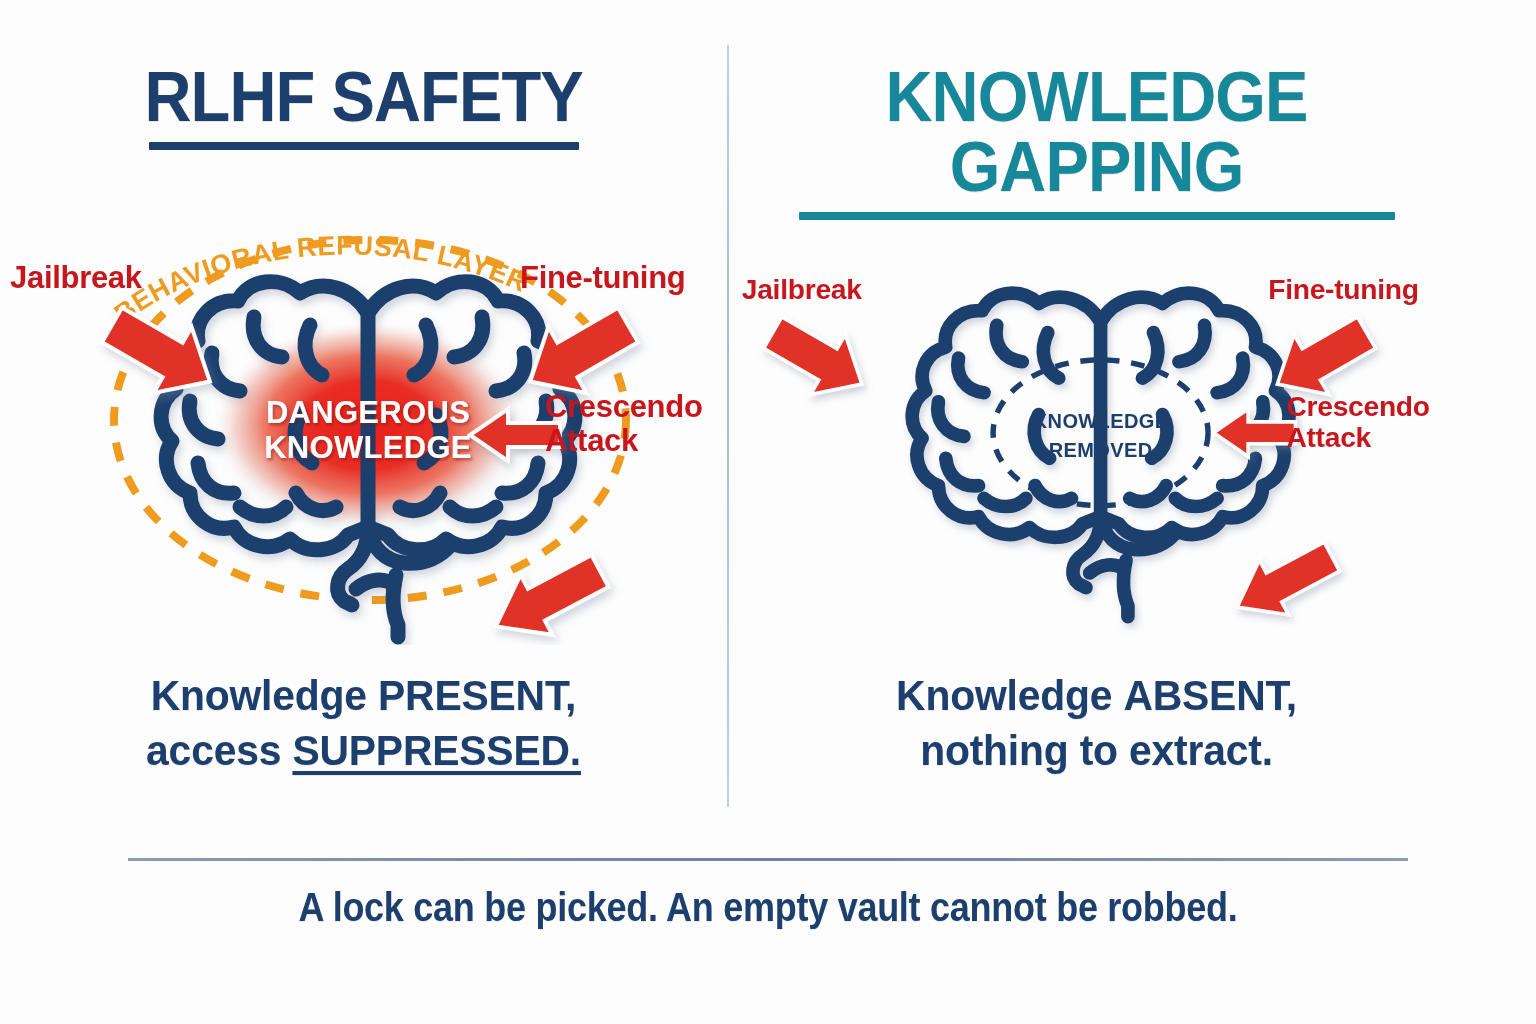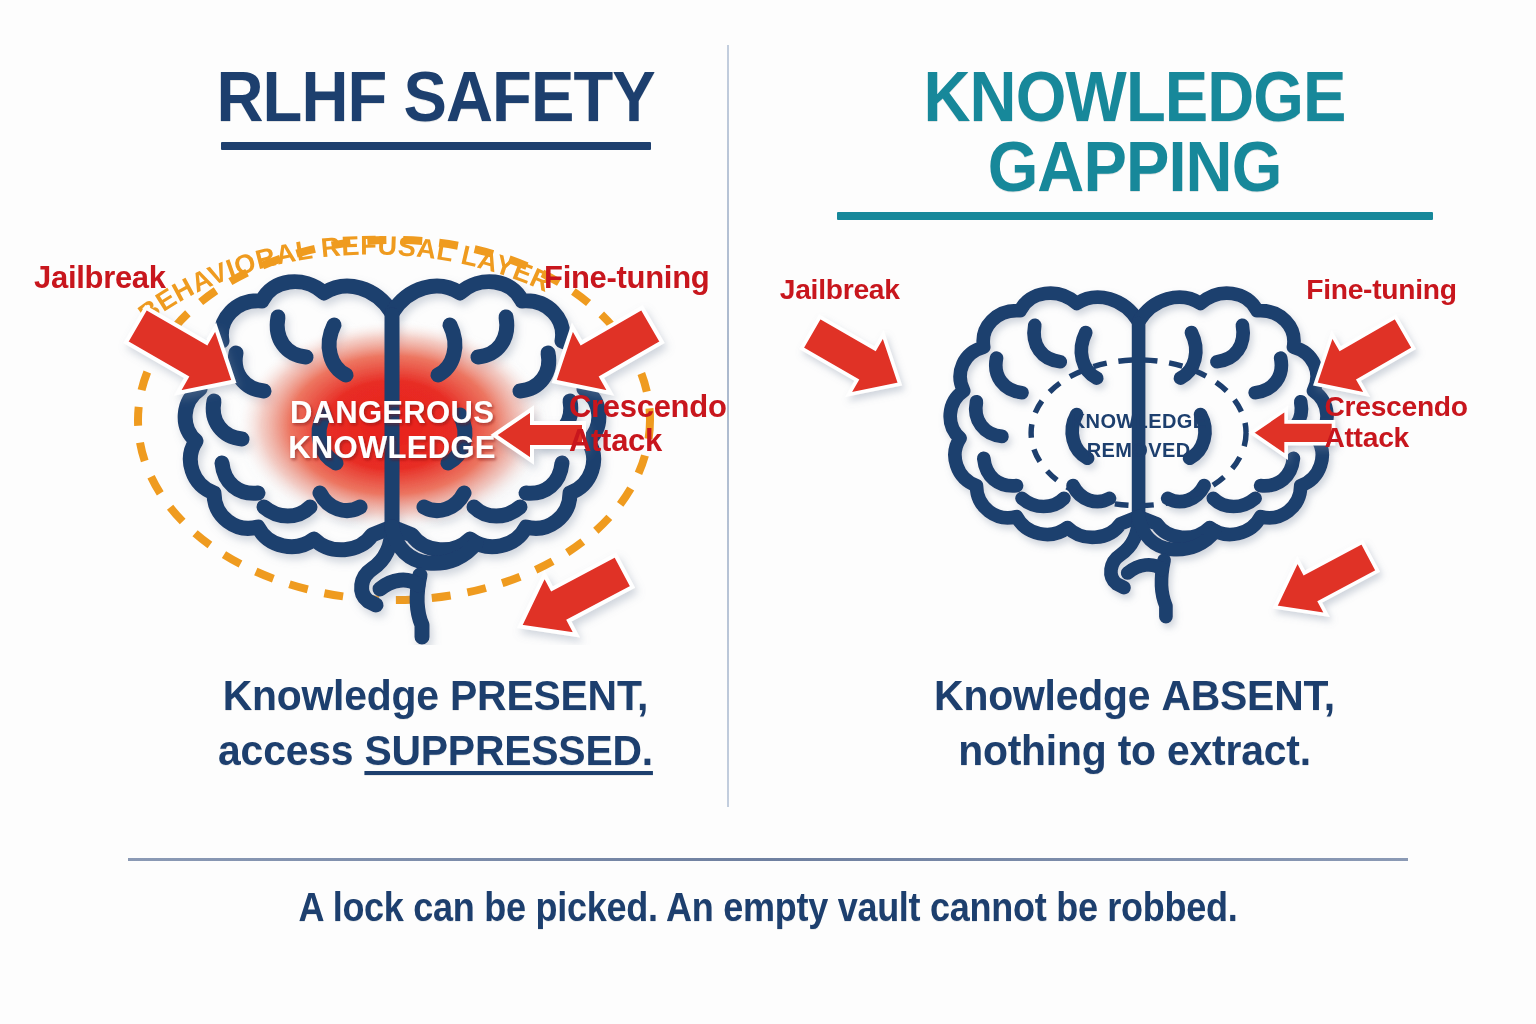--- a/index.html
+++ b/index.html
@@ -39,22 +39,22 @@
     height: 3px;
     background: linear-gradient(to right, #8b9ab5, #6f80a0 50%, #8b9ab5);
   }
 
   
   .panel {
     position: absolute;
     top: 0;
     height: 830px;
   }
-  .panel.left  { left: 0;    width: 727px; padding-left: 48px; }
-  .panel.right { left: 767px; width: 735px; }
+  .panel.left  { left: 0;    width: 727px; }
+  .panel.right { left: 729px; width: 735px; }
 
   
   .title-wrap {
     position: absolute;
     top: 62px;
     width: 100%;
     text-align: center;
   }
   .title {
     display: inline-block;

